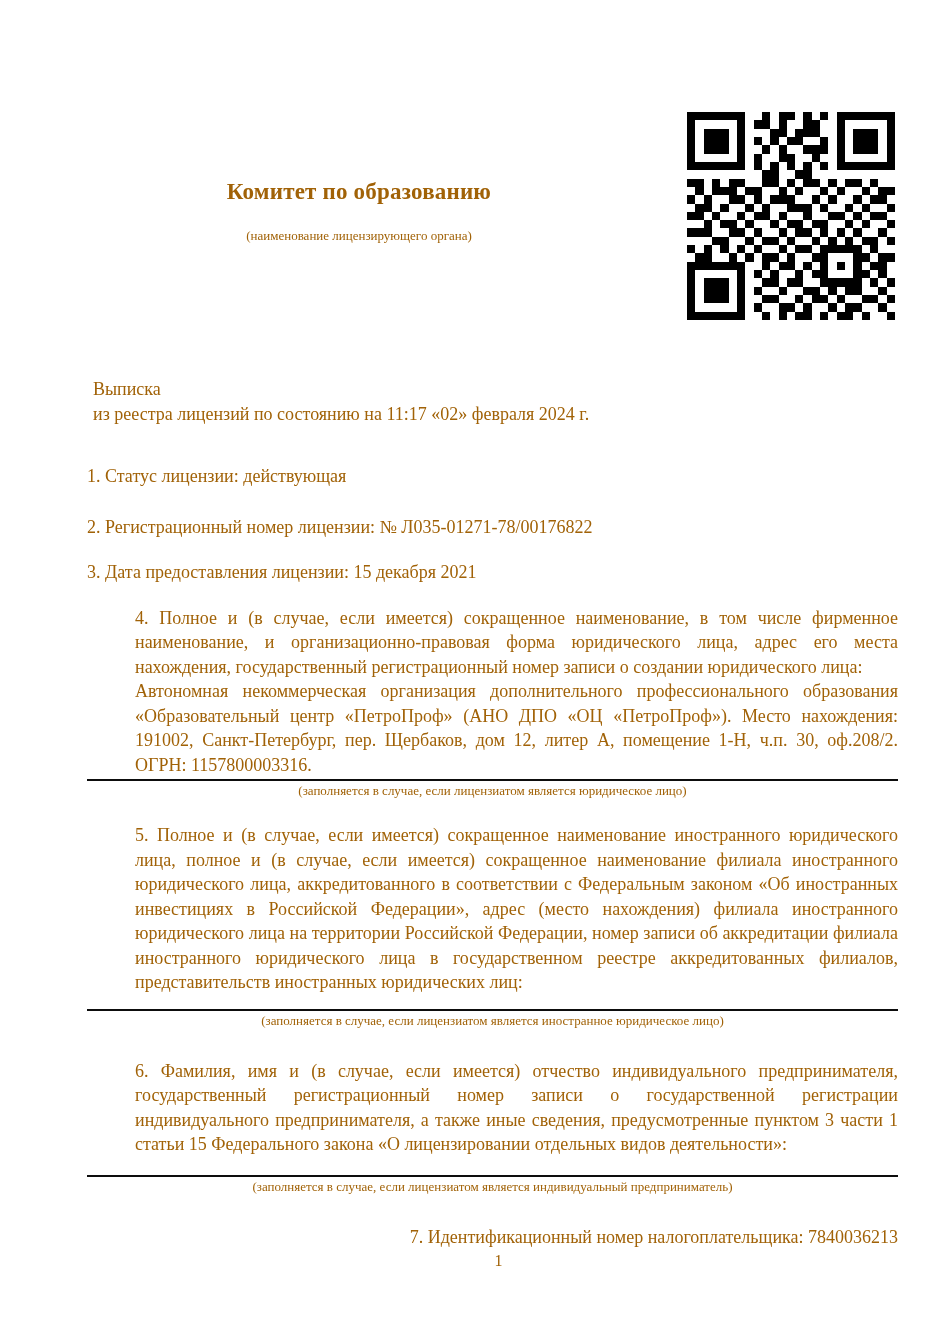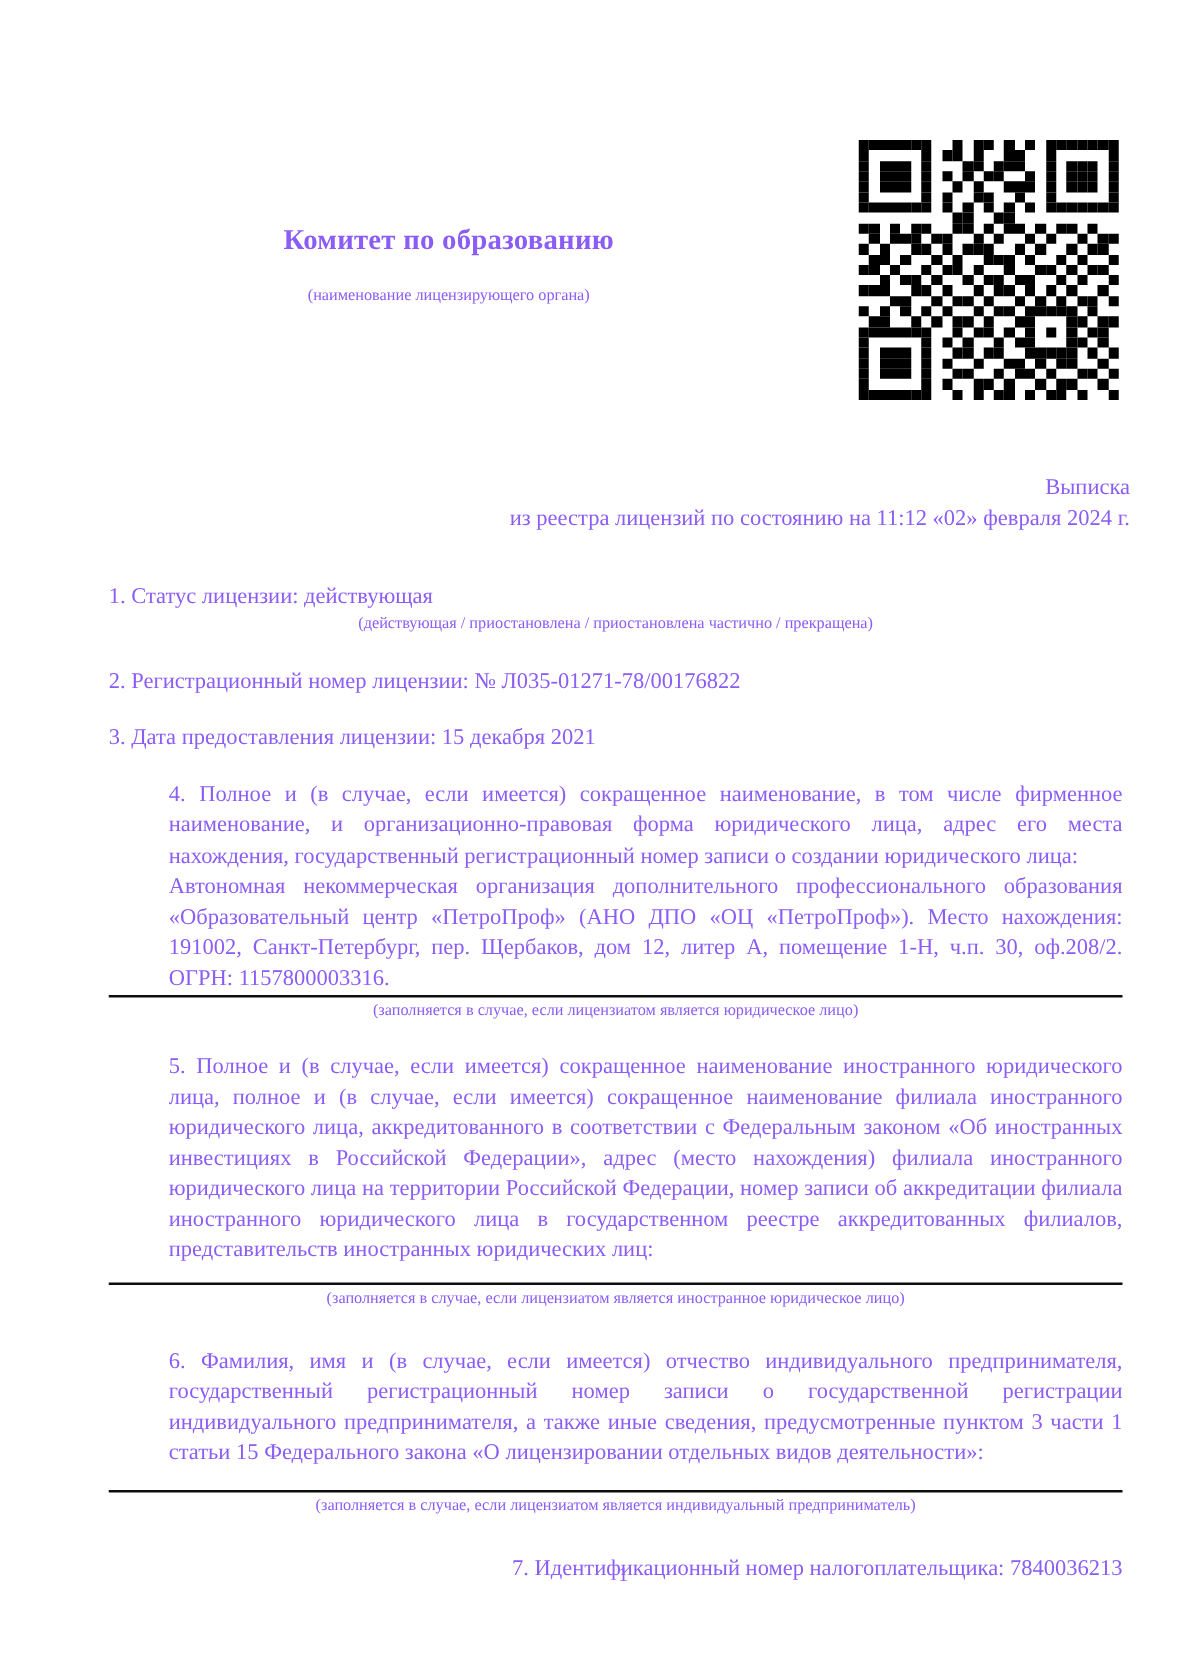--- a/index.html
+++ b/index.html
@@ -2,21 +2,21 @@
 <html><head>
 <meta charset="utf-8">
 <style>
   html, body { margin: 0; padding: 0; background: #ffffff; }
   .page {
     position: relative;
     width: 946px;
     height: 1336px;
     background: #ffffff;
     font-family: "Liberation Serif", "DejaVu Serif", serif;
-    color: #8b5cf6;
+    color: #a16207;
     overflow: hidden;
   }
   .org-block {
     position: absolute;
     left: 93px;
     top: 178px;
     width: 532px;
     text-align: center;
   }
   .org-name {
@@ -39,21 +39,21 @@
     display: grid;
     grid-template-columns: repeat(25, 1fr);
     grid-template-rows: repeat(25, 1fr);
   }
   .qr .m { background: #000000; }
   .doc-title {
     position: absolute;
     left: 93px;
     top: 377px;
     width: 811px;
-    text-align: right;
+    text-align: left;
     font-size: 18px;
     line-height: 24.5px;
   }
   .items {
     position: absolute;
     left: 87px;
     top: 464px;
     width: 811px;
     font-size: 18px;
     line-height: 24.5px;
@@ -719,28 +719,27 @@
       <div class="m"></div>
       <div></div>
       <div class="m"></div>
       <div></div>
       <div></div>
       <div class="m"></div>
     </div>
 
   <div class="doc-title">
     <div>Выписка</div>
-    <div>из реестра лицензий по состоянию на 11:12 «02» февраля 2024 г.</div>
+    <div>из реестра лицензий по состоянию на 11:17 «02» февраля 2024 г.</div>
   </div>
 
   <div class="items">
 
     <div>
       <div class="line">1. Статус лицензии: действующая</div>
-      <div class="caption">(действующая / приостановлена / приостановлена частично / прекращена)</div>
     </div>
 
     <div class="mt-item2">
       <div class="line">2. Регистрационный номер лицензии: № Л035-01271-78/00176822</div>
     </div>
 
     <div class="mt-item3">
       <div class="line">3. Дата предоставления лицензии: 15 декабря 2021</div>
     </div>
 

